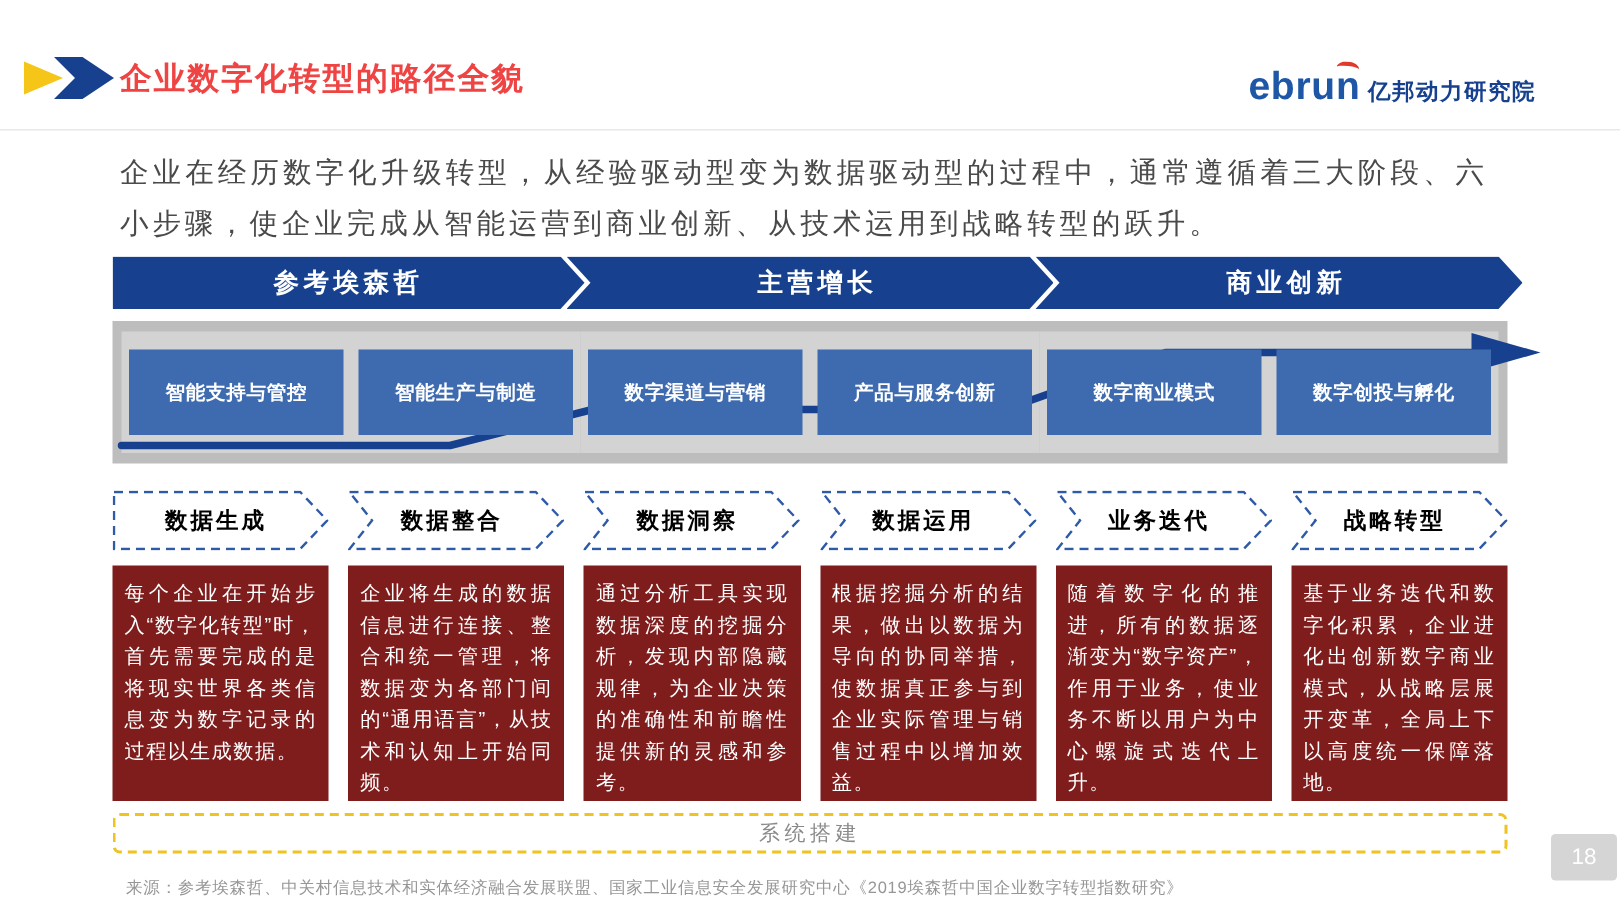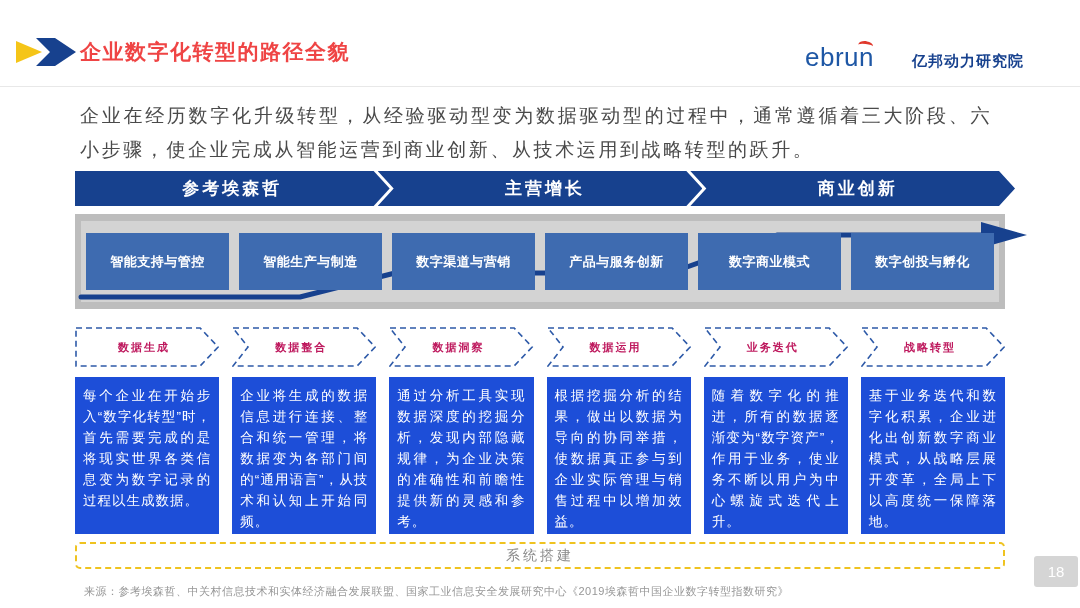--- a/index.html
+++ b/index.html
@@ -8,26 +8,26 @@
     position:relative; width:1080px; height:608px; background:#ffffff;
     font-family:"Liberation Sans","DejaVu Sans",sans-serif; overflow:hidden;
   }
   
   .header-icon { position:absolute; left:12px; top:36px; }
   .page-title {
     position:absolute; left:80px; top:38px;
     font-size:21px; font-weight:bold; color:#ef4444; letter-spacing:1.5px;
   }
   .logo { position:absolute; right:56px; top:42px; display:flex; align-items:baseline; gap:5px; }
-  .logo-brand { position:relative; font-size:26px; font-weight:normal; color:#1E57A5; letter-spacing:0.5px;text-align:center; }
+  .logo-brand { position:relative; font-size:26px; font-weight:bold; color:#1E57A5; letter-spacing:0.5px;text-align:center; }
   .logo-swoosh {
     position:absolute; right:1px; top:-1px; width:15px; height:9px;
     border-top:3px solid #E0392D; border-radius:50%; transform:rotate(6deg);
   }
-  .logo-cn { font-size:15px; font-weight:bold; color:#17418E; letter-spacing:1px;margin-left:33px; }
+  .logo-cn { font-size:15px; font-weight:bold; color:#17418E; letter-spacing:1px; }
   .header-rule { position:absolute; left:0; right:0; top:86px; border-top:1px solid #E8E8E8; }
   
   .intro {
     position:absolute; left:80px; top:99px; width:912px;
     font-size:19px; letter-spacing:2.6px; line-height:1.8; color:#4A4A4A; text-align:justify;
   }
   
   .stages { position:absolute; left:75px; top:171px; width:940px; height:35px; display:flex; }
   .stage {
     flex:1; background:#17418E; color:#ffffff; font-size:17px; font-weight:bold;
@@ -56,29 +56,29 @@
   
   .steps {
     position:absolute; left:75px; top:327px; width:930px; height:40px;
     display:grid; grid-template-columns:repeat(6,1fr); gap:13px;
   }
   .step { position:relative; height:40px; }
   .step svg { position:absolute; left:0; top:0; width:100%; height:100%; }
   .step-poly { fill:#ffffff; stroke:#2E5AA8; stroke-width:1.6; stroke-dasharray:6 4; }
   .step-label {
     position:absolute; inset:0; display:flex; align-items:center; justify-content:center;
-    color:#be185d; font-size:11px; font-weight:bold; letter-spacing:2px; padding-right:6px;
+    color:#000000; font-size:15px; font-weight:bold; letter-spacing:2px; padding-right:6px;
   }
   
   .descs {
     position:absolute; left:75px; top:377px; width:930px;
     display:grid; grid-template-columns:repeat(6,1fr); gap:13px;
   }
   .desc {
-    height:157px; background:#1d4ed8; color:#ffffff; padding:9px 8px;
+    height:157px; background:#7f1d1d; color:#ffffff; padding:9px 8px;
     font-size:13.5px; letter-spacing:1px; line-height:1.55; text-align:justify; overflow:hidden;
   }
   
   .system {
     position:absolute; left:75px; top:542px; width:930px; height:27px;
     border:2px dashed #EFC320; border-radius:5px; background:#ffffff;
     display:flex; align-items:center; justify-content:center;
     font-size:14px; letter-spacing:3px; color:#8A8A8A;
   }
   

